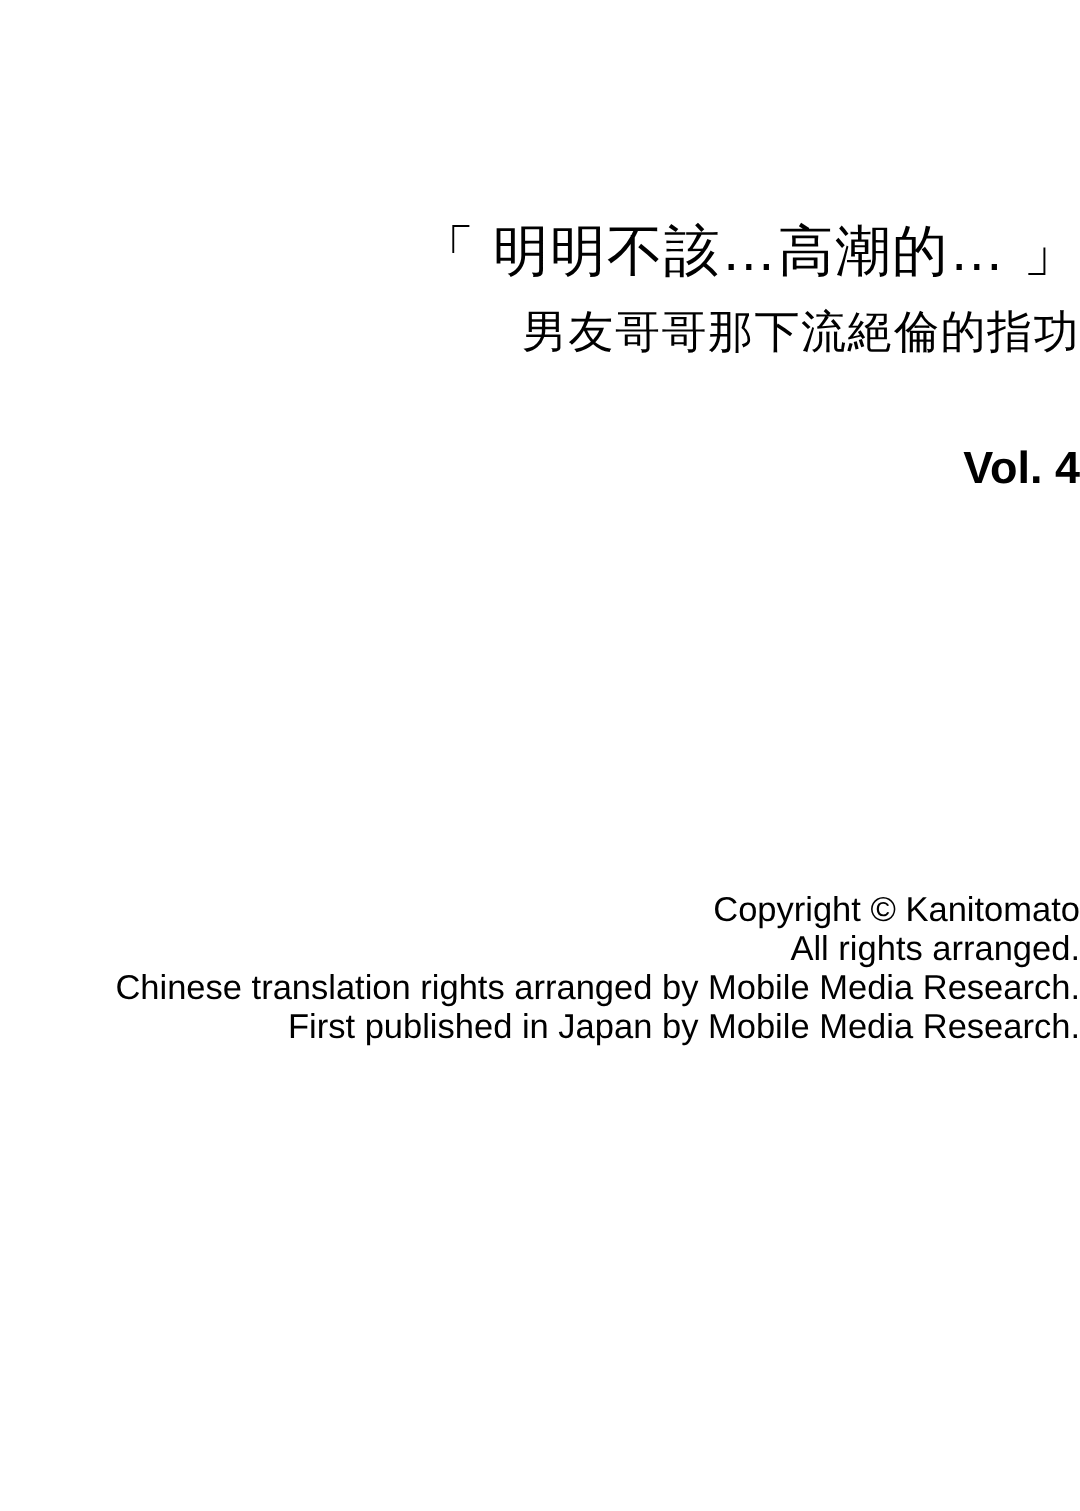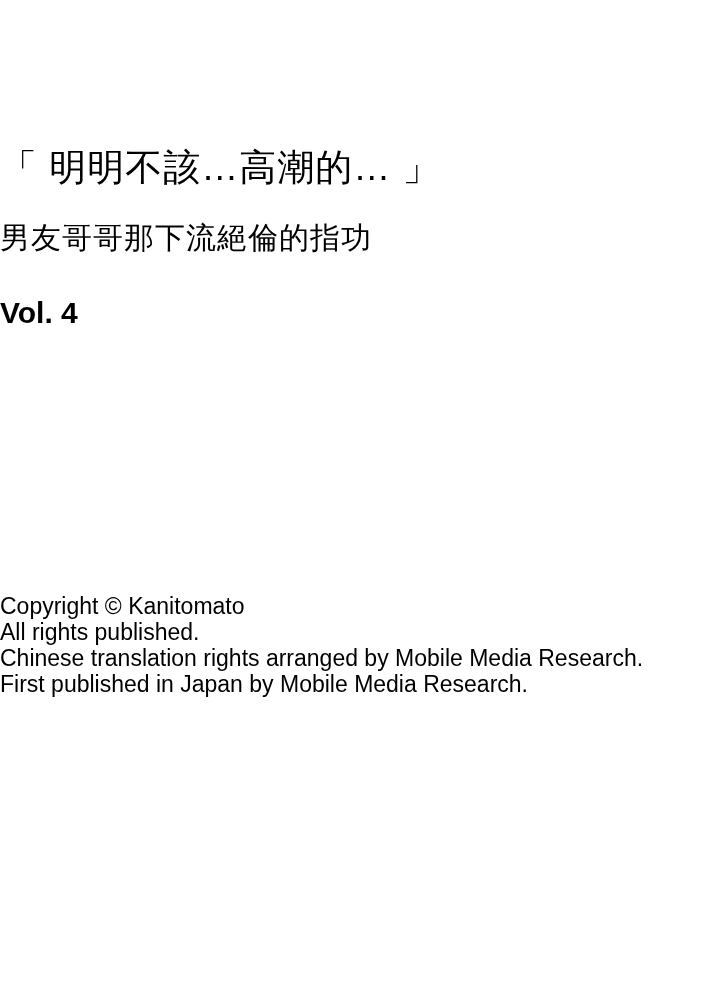--- a/index.html
+++ b/index.html
@@ -10,31 +10,31 @@
     height: 1007px;
     background: #ffffff;
     overflow: hidden;
     font-family: "Liberation Sans", "DejaVu Sans", sans-serif;
     color: #000000;
   }
   .centered {
     position: absolute;
     left: 0;
     width: 100%;
-    text-align: left;
+    text-align: right;
     white-space: nowrap;
   }
   .title {
     top: 143px;
     font-size: 37px;
     font-weight: 400;
     letter-spacing: 1px;
   }
   .subtitle {
-    top: 218px;
+    top: 201px;
     font-size: 30px;
     font-weight: 400;
     letter-spacing: 1px;
   }
   .volume {
     top: 296px;
     font-size: 30px;
     font-weight: 700;
   }
   .author {
@@ -56,17 +56,17 @@
 <div class="page">
   <div class="centered title">「 明明不該…高潮的… 」</div>
 
   <div class="centered subtitle">男友哥哥那下流絕倫的指功</div>
 
   <div class="centered volume">Vol. 4</div>
 
 
   <div class="centered copyright">
     <div>Copyright © Kanitomato</div>
-    <div>All rights published.</div>
+    <div>All rights arranged.</div>
     <div>Chinese translation rights arranged by Mobile Media Research.</div>
     <div>First published in Japan by Mobile Media Research.</div>
   </div>
 </div>
 
 </body></html>

